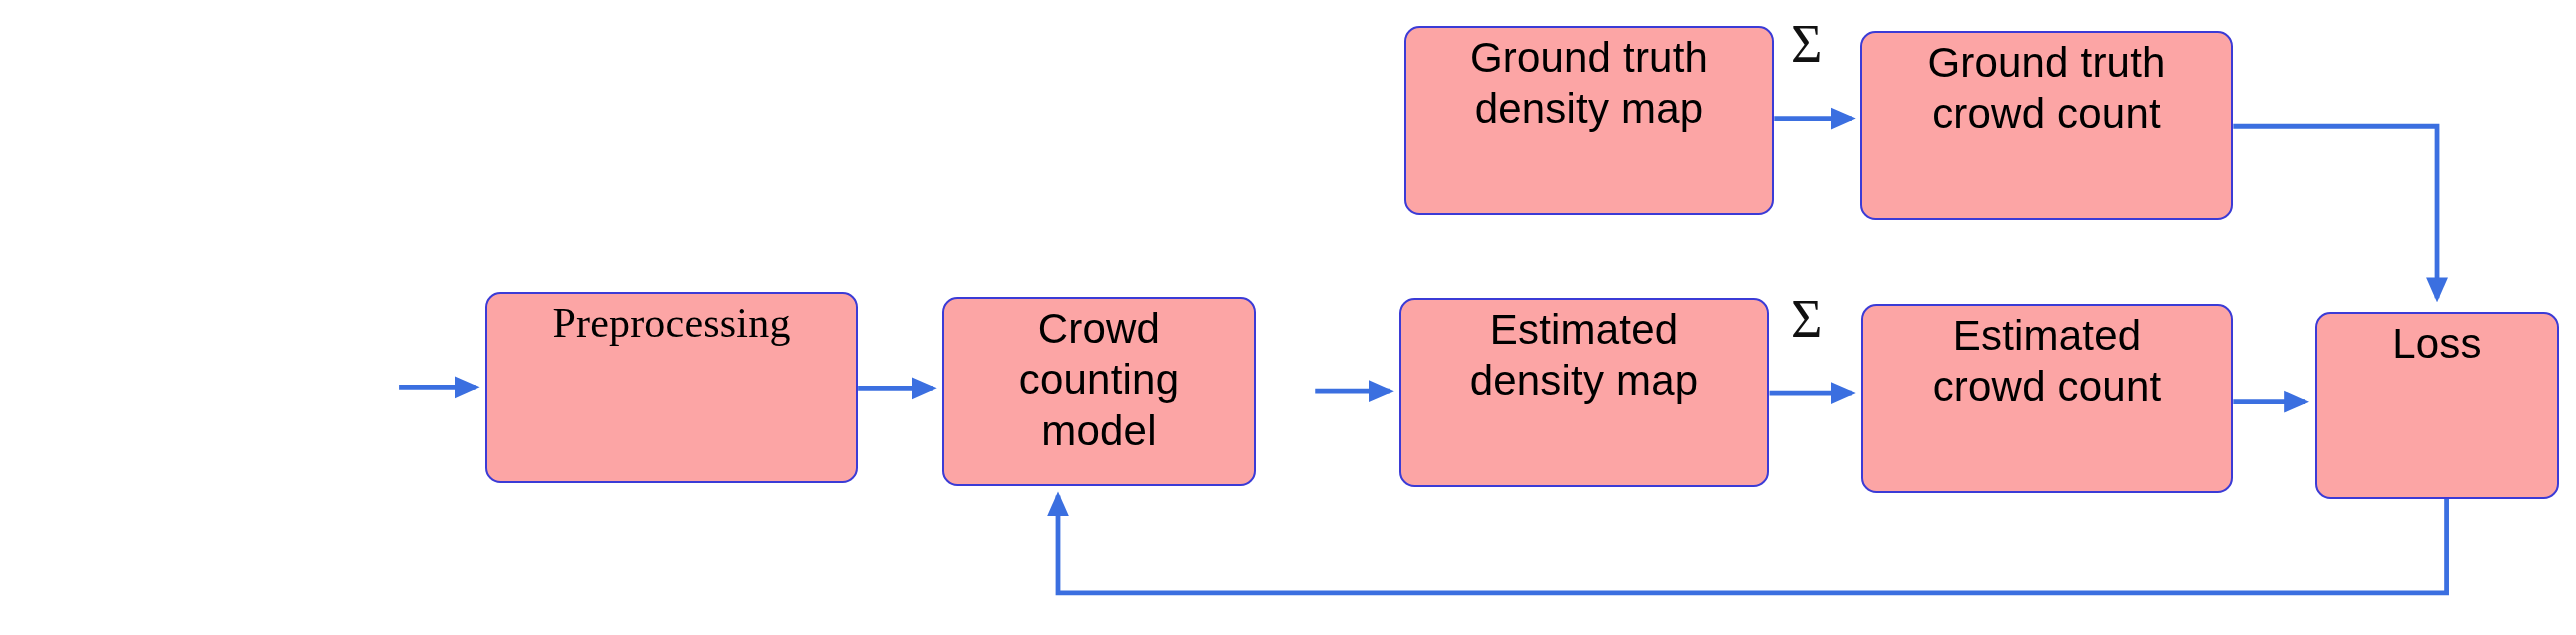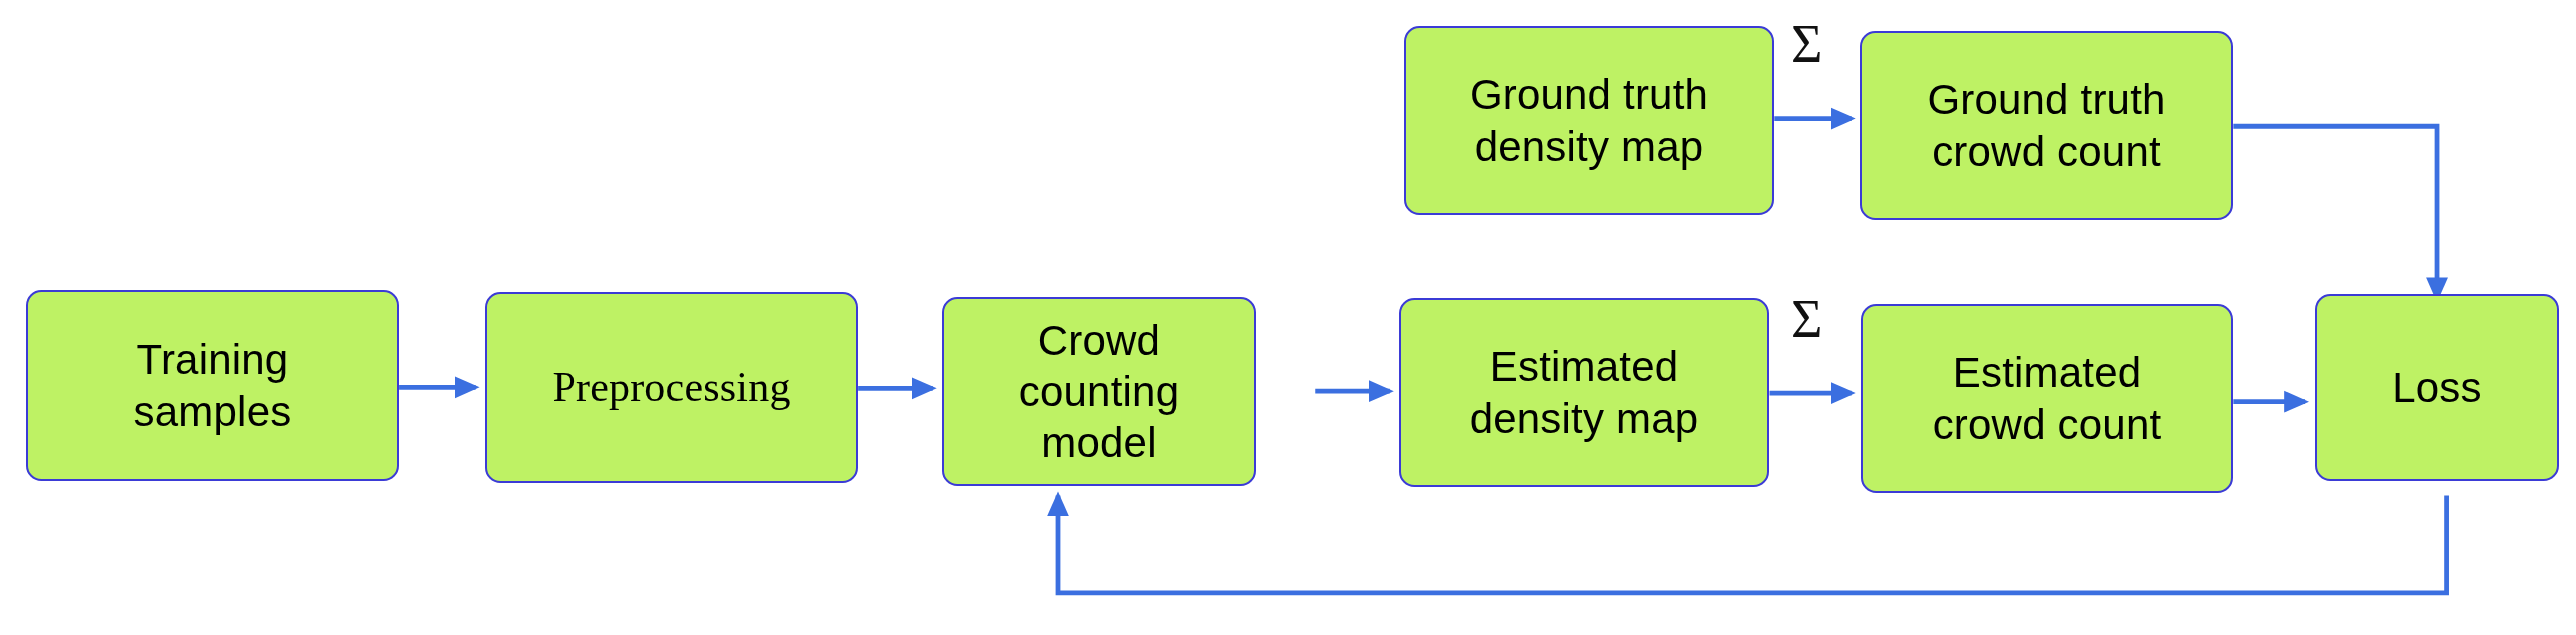--- a/index.html
+++ b/index.html
@@ -11,25 +11,24 @@
     position: relative;
     width: 2576px;
     height: 635px;
     background: #ffffff;
     font-family: "Liberation Sans", sans-serif;
     overflow: hidden;
   }
   .node {
     position: absolute;
     box-sizing: border-box;
-    background: #bef264;
+    background: #fca5a5;
     border: 2.9px solid #3b3bd6;
     border-radius: 15.3px;
     display: flex;
-    align-items: center;
     justify-content: center;
     text-align: center;
     color: #000000;
     font-size: 42px;
     line-height: 1.22;
     letter-spacing: 0.2px;
     padding: 3.8px 9.6px;
     white-space: pre-line;
   }
   .sigma {
@@ -87,45 +86,41 @@
 
     <g>
       <path d="M 2335 132 L 2548 132 L 2548 312" stroke="#3b6fe0" stroke-width="5" fill="none" marker-end="url(#arrow)"></path>
     </g>
 
     <g>
       <path d="M 2558 518 L 2558 620 L 1106 620 L 1106 518" stroke="#3b6fe0" stroke-width="5" fill="none" marker-end="url(#arrow)"></path>
     </g>
   </svg>
 
-  <div class="node" style="left:26px; top:290px; width:373px; height:191px;">
-    <span>Training
-samples</span>
-  </div>
 
   <div class="node" style="left:485px; top:292px; width:373px; height:191px;font-family:Liberation Serif, serif;">
     <span>Preprocessing</span>
   </div>
 
   <div class="node" style="left:942px; top:297px; width:314px; height:189px;">
     <span>Crowd counting
 model</span>
   </div>
 
   <div class="node" style="left:1399px; top:298px; width:370px; height:189px;">
     <span>Estimated
 density map</span>
   </div>
 
   <div class="node" style="left:1861px; top:304px; width:372px; height:189px;">
     <span>Estimated
 crowd count</span>
   </div>
 
-  <div class="node" style="left:2315px; top:294px; width:244px; height:187px;">
+  <div class="node" style="left:2315px; top:312px; width:244px; height:187px;">
     <span>Loss</span>
   </div>
 
   <div class="node" style="left:1404px; top:26px; width:370px; height:189px;">
     <span>Ground truth
 density map</span>
   </div>
 
   <div class="node" style="left:1860px; top:31px; width:373px; height:189px;">
     <span>Ground truth

